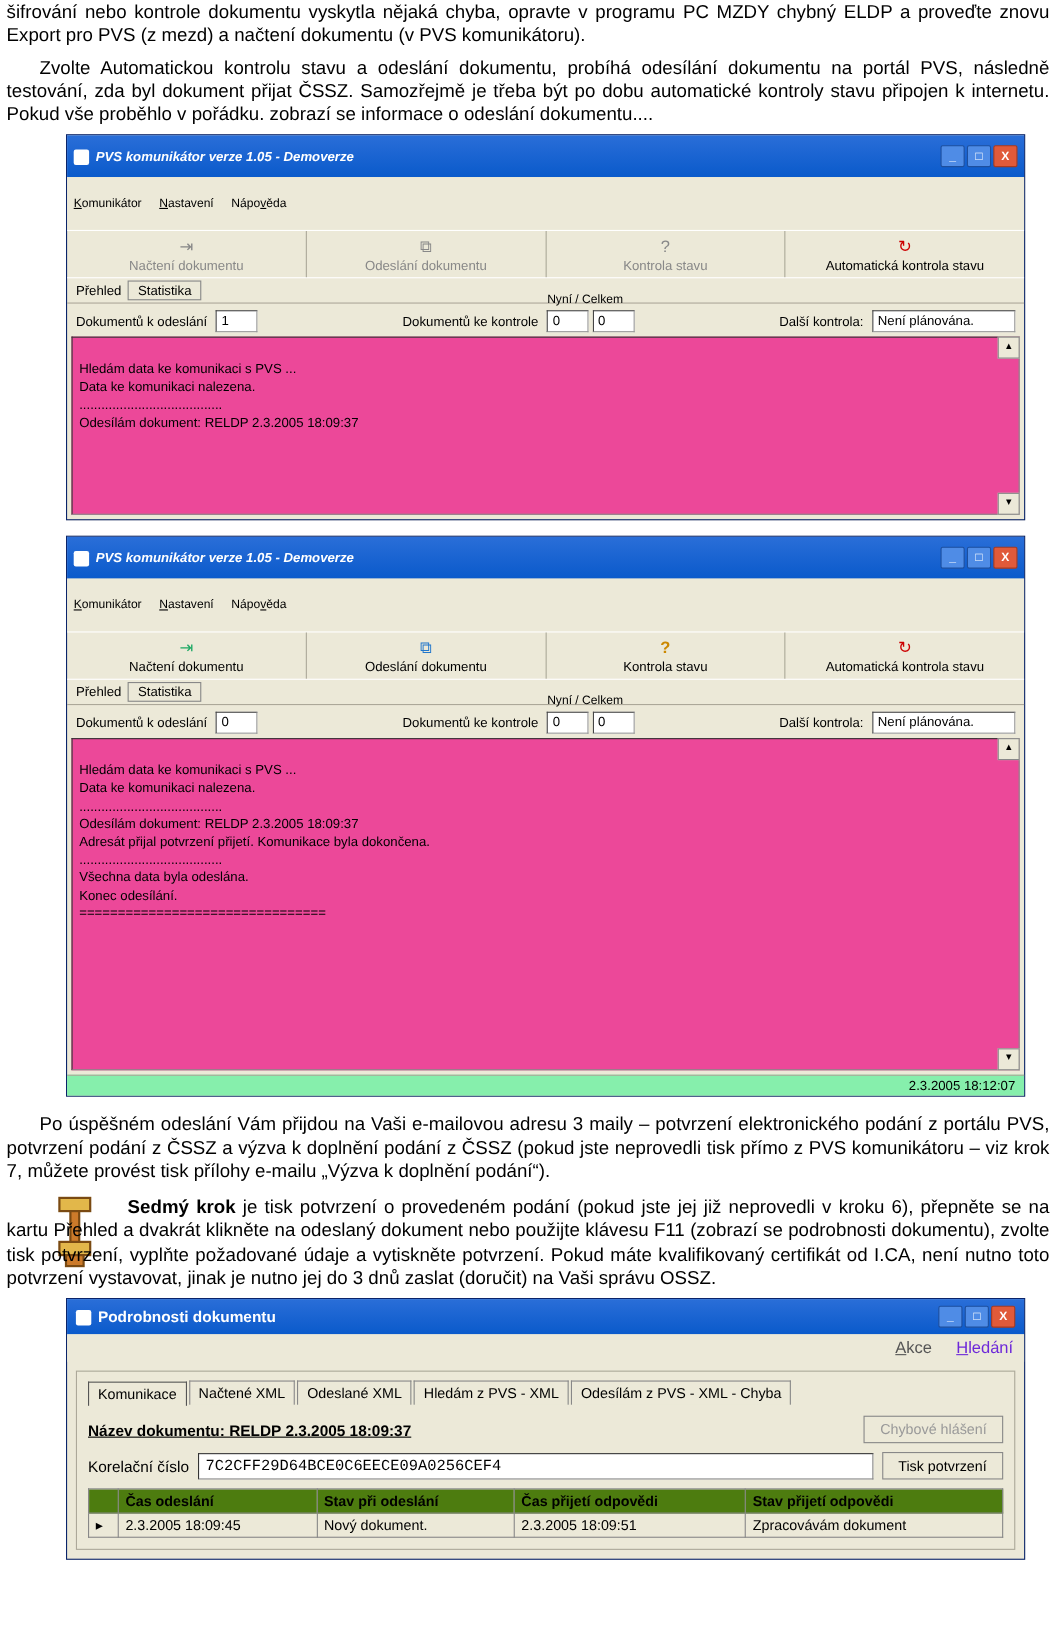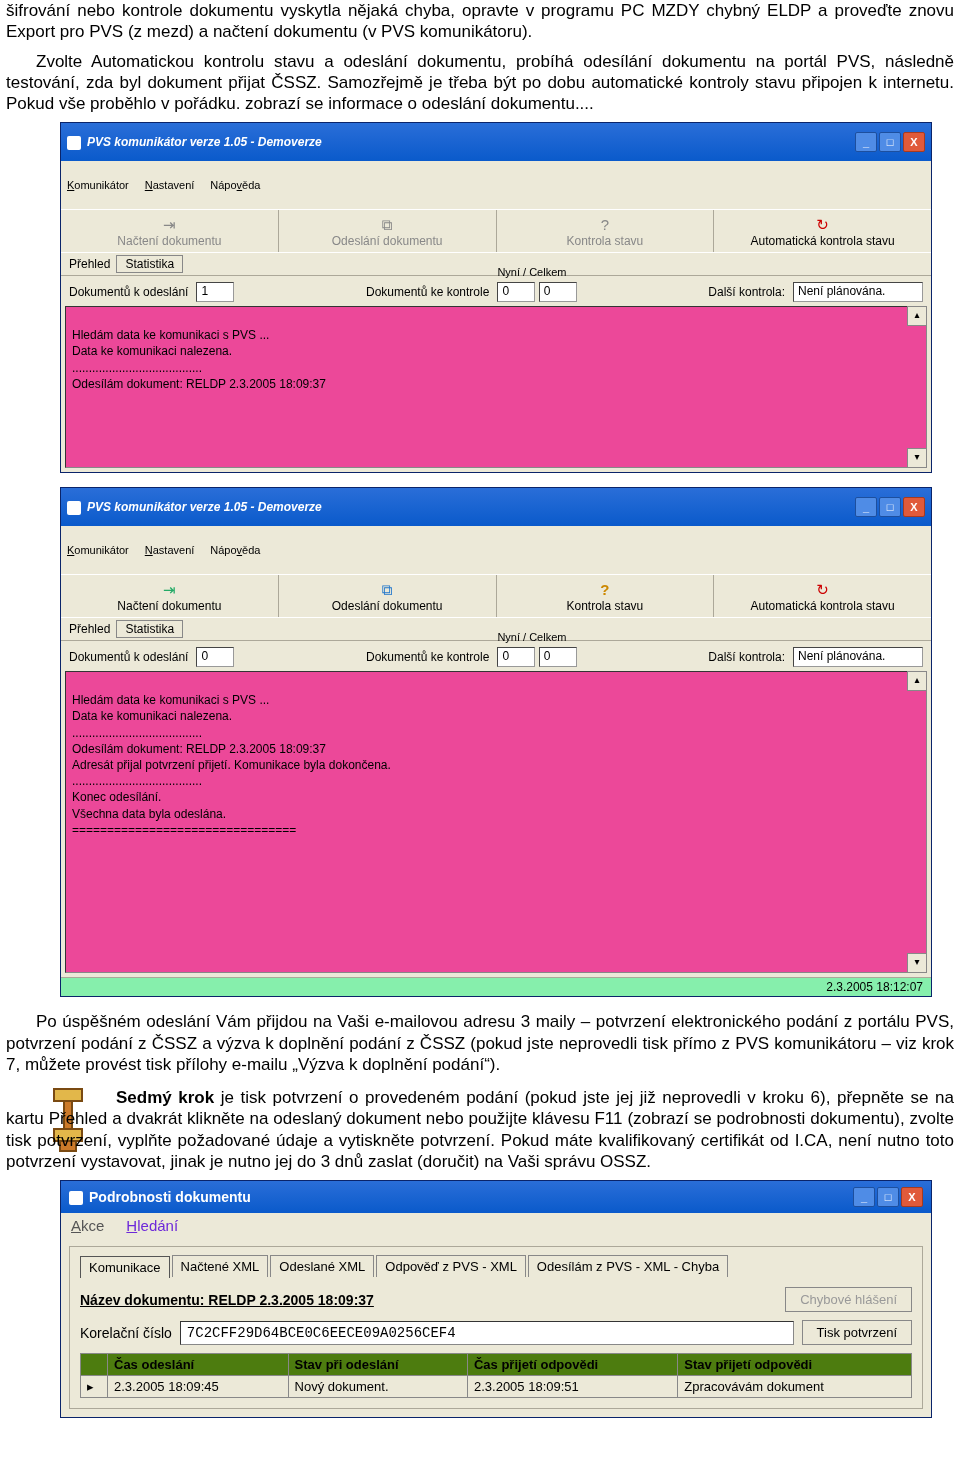--- a/index.html
+++ b/index.html
@@ -30,21 +30,21 @@
   .logarea.h1 { height: 120px; }
   .logarea.h2 { height: 260px; }
   .scroll-up, .scroll-dn { position: absolute; right: -1px; width: 18px; height: 18px; background: #ece9d8; border: 1px solid #888; text-align: center; font-size: 10px; line-height: 16px; cursor: pointer;}
   .scroll-up { top: -1px; }
   .scroll-dn { bottom: -1px; }
   .statusbar { display: flex; justify-content: flex-end; padding: 2px 8px; border-top: 1px solid #aca899; font-size: 12px; background: #86efac; }
   .disabled { color: #888; }
   .iconimg { display: block; width: 60px; height: 72px; margin: 6px 0 0 40px; }
   .win3 { margin: 8px auto 0 60px; width: 870px; border: 1px solid #0a246a; background: #ece9d8; font-size: 13px; font-family: "Tahoma", Arial, sans-serif; }
   .win3 .titlebar { font-style: normal; font-size: 14px; padding: 6px 8px;}
-  .win3 .menubar { font-size: 15px; padding: 4px 10px; gap: 22px; color: #555; }
+  .win3 .menubar { font-size: 15px; padding: 4px 10px; gap: 22px; color: #555; justify-content: flex-end; }
   .inner-panel { background: #ece9d8; margin: 8px; border: 1px solid #aca899; padding: 8px 10px 10px 10px; }
   .tabs3 { display: flex; gap: 2px; margin-bottom: 10px; }
   .tab3 { border: 1px solid #888; padding: 3px 8px; font-size: 13px; background: #ece9d8; cursor: pointer; border-bottom: none; }
   .tab3.active { background: #ece9d8; border-color: #555; position: relative; top: 1px; }
   .row { display: flex; align-items: center; gap: 8px; margin-bottom: 8px; }
   .row .lbl { font-size: 14px; }
   .row .big { font-weight: bold; font-size: 14px; text-decoration: underline; }
   .btn3 { border: 1px solid #888; background: #ece9d8; padding: 4px 14px; font-size: 13px; cursor: pointer; }
   .btn3.disabled { color: #999; }
   .input3 { border: 1px inset #888; background: #fff; padding: 3px 6px; font-size: 14px; font-family: "Courier New", monospace; flex: 1; }
@@ -154,22 +154,22 @@
       <span class="field wfield">Není plánována.</span>
     </div>
   </div>
   <div class="logarea h2">
     <div>Hledám data ke komunikaci s PVS ...</div>
     <div>Data ke komunikaci nalezena.</div>
     <div>.......................................</div>
     <div>Odesílám dokument: RELDP 2.3.2005 18:09:37</div>
     <div>Adresát přijal potvrzení přijetí. Komunikace byla dokončena.</div>
     <div>.......................................</div>
+    <div>Všechna data byla odeslána.</div>
     <div>Konec odesílání.</div>
-    <div>Všechna data byla odeslána.</div>
     <div>================================</div>
     <div class="scroll-up">▴</div>
     <div class="scroll-dn">▾</div>
   </div>
   <div class="statusbar">
     <span>2.3.2005 18:12:07</span>
   </div>
 </div>
 
 <p class="para indent">Po úspěšném odeslání Vám přijdou na Vaši e-mailovou adresu 3 maily – potvrzení elektronického podání z portálu PVS, potvrzení podání z ČSSZ a výzva k doplnění podání z ČSSZ (pokud jste neprovedli tisk přímo z PVS komunikátoru – viz krok 7, můžete provést tisk přílohy e-mailu „Výzva k doplnění podání“).</p>
@@ -196,21 +196,21 @@
   </div>
   <div class="menubar">
     <span class="menu-item"><u>A</u>kce</span>
     <span class="menu-item grey"><u>H</u>ledání</span>
   </div>
   <div class="inner-panel">
     <div class="tabs3">
       <div class="tab3 active">Komunikace</div>
       <div class="tab3">Načtené XML</div>
       <div class="tab3">Odeslané XML</div>
-      <div class="tab3">Odpověď z PVS - XML</div>
+      <div class="tab3">Hledám z PVS - XML</div>
       <div class="tab3">Odesílám z PVS - XML - Chyba</div>
     </div>
     <div class="row">
       <span class="big">Název dokumentu: RELDP 2.3.2005 18:09:37</span>
       <span style="flex:1"></span>
       <span class="btn3 disabled">Chybové hlášení</span>
     </div>
     <div class="row">
       <span class="lbl">Korelační číslo</span>
       <span class="input3">7C2CFF29D64BCE0C6EECE09A0256CEF4</span>

